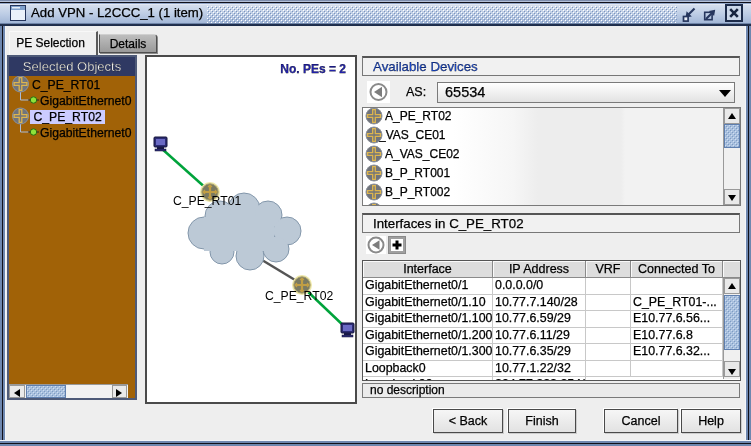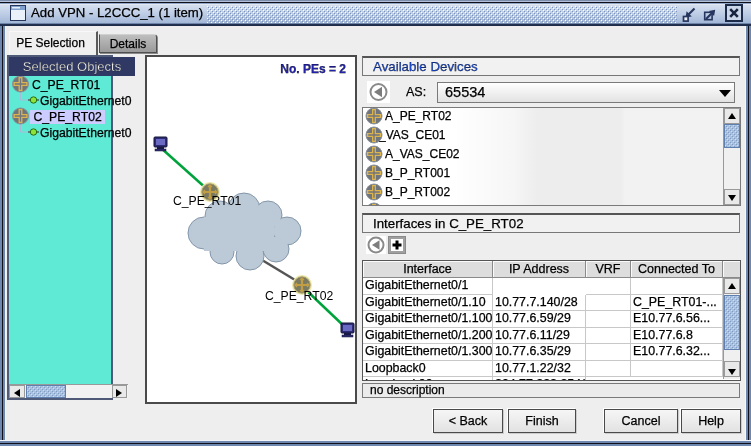--- a/index.html
+++ b/index.html
@@ -14,21 +14,21 @@
 
 #title{left:0;top:0;width:751px;height:26px;
  background:linear-gradient(to bottom,#7C8CAD 0,#7C8CAD 1px,#B4C1D9 1px,#B4C1D9 2px,#10101A 2px,#10101A 3px,#93A7C9 3px,#93A7C9 4px,#E3E8F3 4px,#E3E8F3 5px,#D5DEEE 5px,#BDCDE5 14px,#A3B7D7 23px,#6E84A8 23px,#6E84A8 24px,#24324F 24px,#1C2B4A 26px);}
 
 #ttext{left:31px;top:0;width:360px;height:25px;line-height:25px;font-size:13.2px;color:#000;}
 
 #tabbar{left:6px;top:26px;width:739px;height:29px;background:#EEEEEE;}
 #tab1{left:9px;top:31px;width:89px;height:24px;background:#EFEFEF;border-top:1px solid #F8F8F8;border-left:1px solid #F8F8F8;border-right:2px solid #5A5A5A;font-size:12px;text-align:center;line-height:23px;color:#000;padding-right:5px;}
 #tab2{left:99px;top:33.5px;width:58px;height:19.5px;background:linear-gradient(#BEBEBE,#9A9A9A);border:1px solid #4F4F4F;border-top:1px solid #D0D0D0;font-size:12px;text-align:center;line-height:18px;color:#000;box-shadow:1px 1px 0 #8A8A8A;border-radius:0 3px 0 0;}
 
-#tree{left:7px;top:55px;width:106px;height:345px;background:#5eead4;border:2px solid #4E5A78;}
+#tree{left:7px;top:55px;width:130px;height:345px;background:#a16207;border:2px solid #4E5A78;}
 #treehdr{left:0;top:0;width:126px;height:19px;background:#2F3963;color:#FFFFFF;font-size:13px;text-align:center;line-height:19px;}
 .trow{position:absolute;left:0;width:126px;height:16px;font-size:12.2px;line-height:16px;color:#000;white-space:nowrap;}
 #hscroll{left:0;top:327px;width:119px;height:14px;background:#F2F2F2;border-top:1px solid #999;}
 
 #mid{left:145px;top:55px;width:212px;height:349px;background:#FFFFFF;border:2px solid #4A4A4A;}
 #nopes{right:9px;top:5px;font-size:12px;font-weight:bold;color:#2222AA;position:absolute;}
 
 #avail-title{left:362px;top:56px;width:378px;height:20px;background:#F1F1F1;border:1px solid #777;border-top:2px solid #555;font-size:13.3px;line-height:17px;padding-left:10px;color:#1d4ed8;}
 #asbtn{left:367px;top:81px;width:23px;height:22px;background:#FFFFFF;}
 #aslabel{left:406px;top:81px;width:40px;height:22px;line-height:22px;font-size:12.5px;color:#000;}
@@ -273,20 +273,21 @@
         <path d="M8 3.5 L8 12.5 M3.5 8 L12.5 8" stroke="#000" stroke-width="3"></path>
       </svg>
   </div>
   <div class="abs" id="table">
     <div class="th" style="left:0;width:130px;">Interface</div>
     <div class="th" style="left:130px;width:93px;">IP Address</div>
     <div class="th" style="left:223px;width:45px;">VRF</div>
     <div class="th" style="left:268px;width:92px;">Connected To</div>
     <div class="th" style="left:360px;width:18px;border-right:none;"></div>
     <div class="td" style="left:0;top:17px;width:130px;">GigabitEthernet0/1</div>
+    <div class="td" style="left:130px;top:17px;width:93px;">0.0.0.0/0</div>
     <div class="td" style="left:223px;top:17px;width:45px;"></div>
     <div class="td" style="left:268px;top:17px;width:92px;"></div>
     <div class="td" style="left:0;top:33.5px;width:130px;">GigabitEthernet0/1.10</div>
     <div class="td" style="left:130px;top:33.5px;width:93px;">10.77.7.140/28</div>
     <div class="td" style="left:223px;top:33.5px;width:45px;"></div>
     <div class="td" style="left:268px;top:33.5px;width:92px;">C_PE_RT01-...</div>
     <div class="td" style="left:0;top:50px;width:130px;">GigabitEthernet0/1.100</div>
     <div class="td" style="left:130px;top:50px;width:93px;">10.77.6.59/29</div>
     <div class="td" style="left:223px;top:50px;width:45px;"></div>
     <div class="td" style="left:268px;top:50px;width:92px;">E10.77.6.56...</div>

